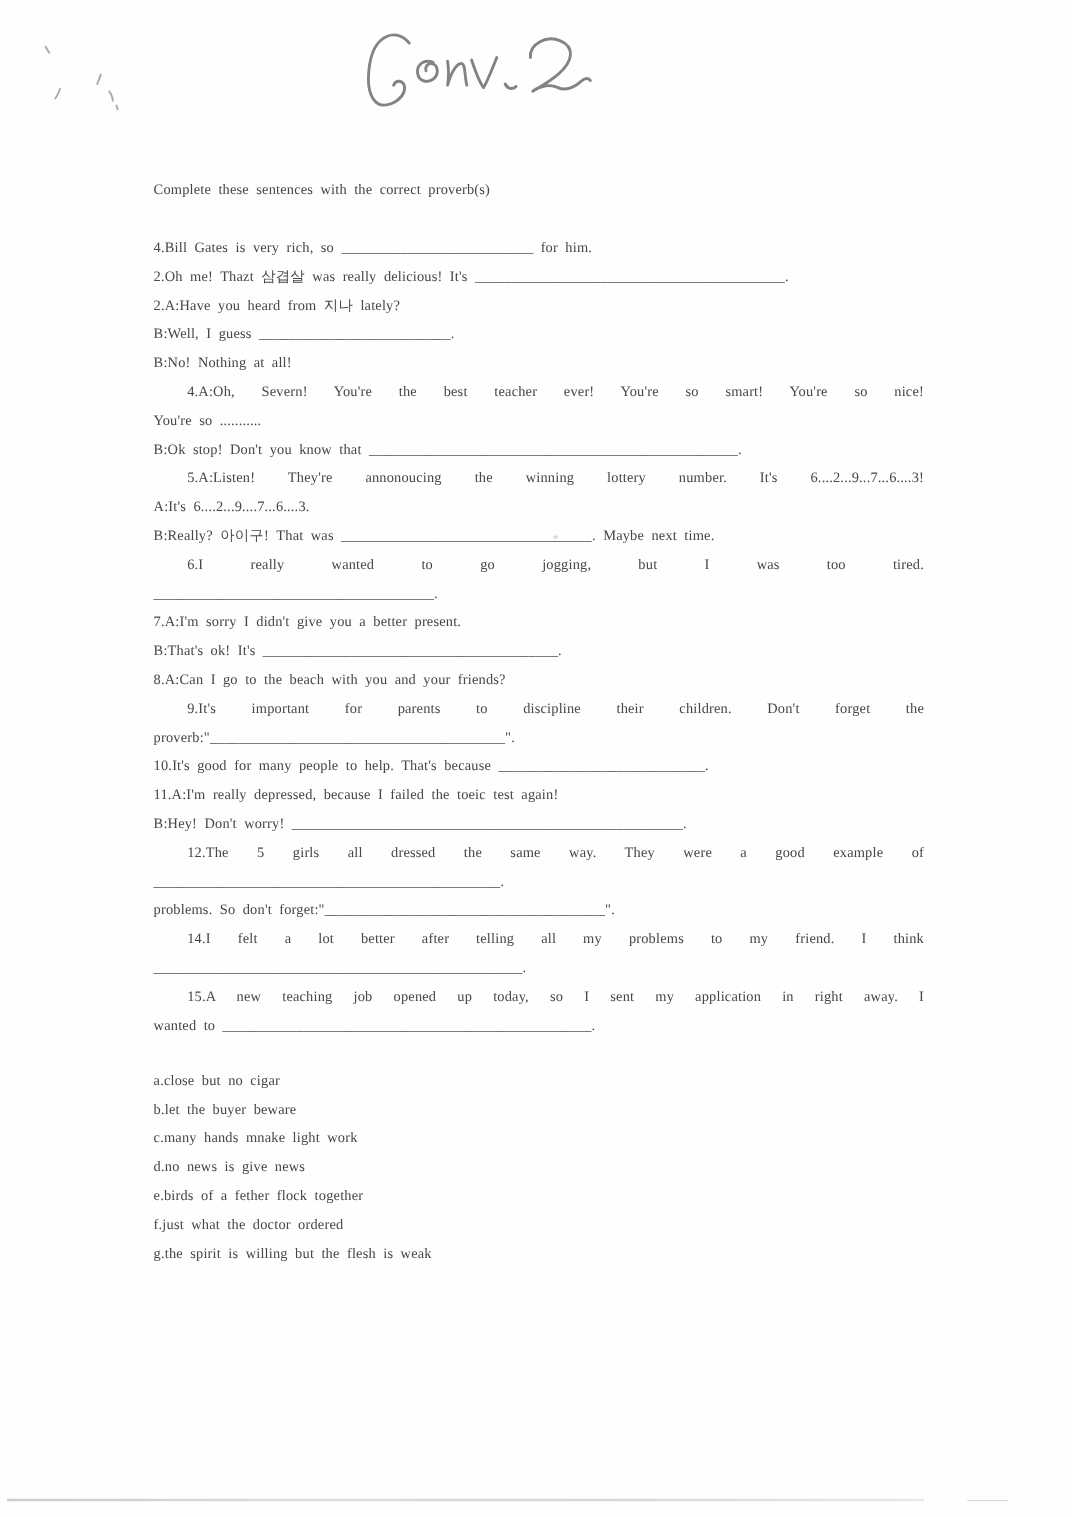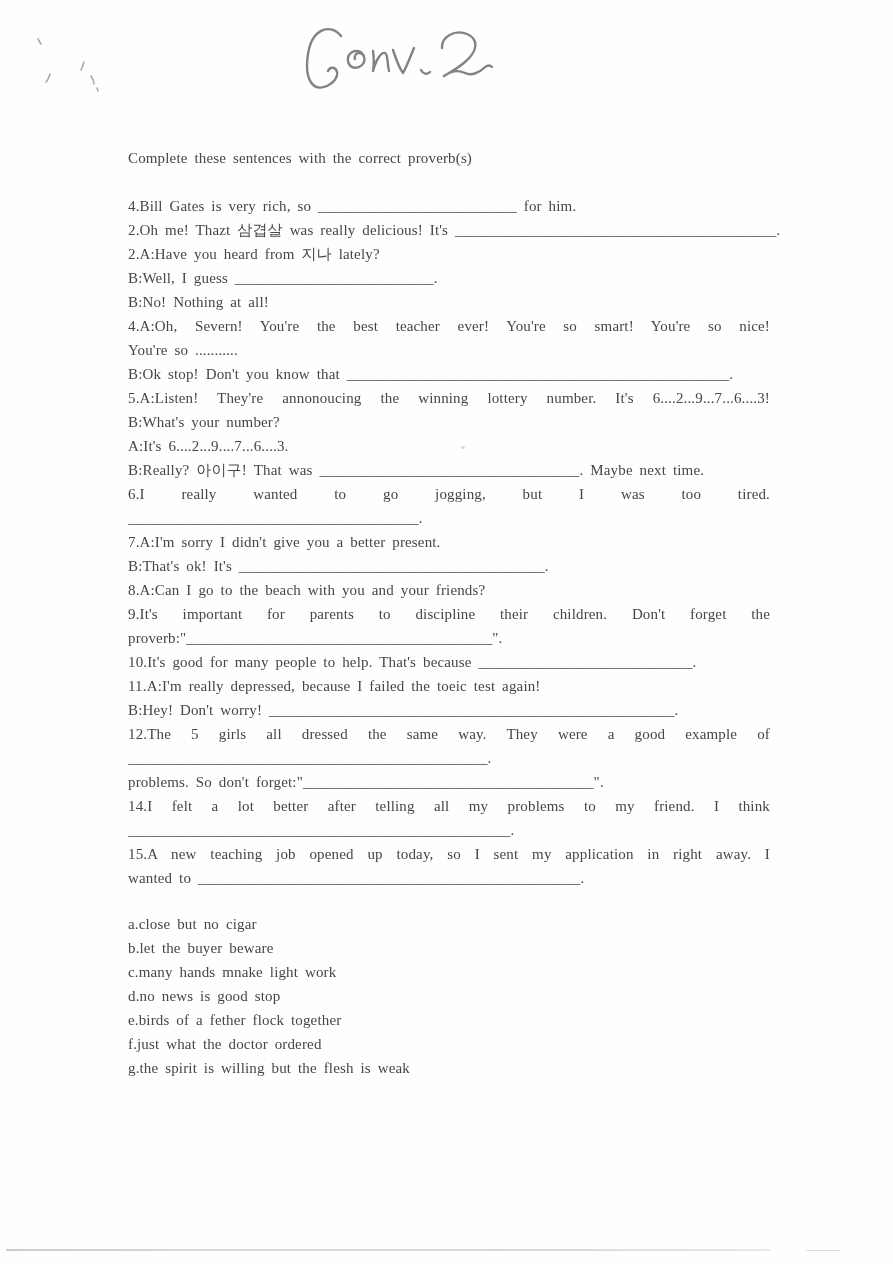--- a/index.html
+++ b/index.html
@@ -12,32 +12,33 @@
     font-family: "Liberation Serif", "DejaVu Serif", serif;
     color: #464646;
   }
   .content {
     position: absolute;
     left: 128px;
     top: 146px;
     width: 642px;
   }
   .line {
-    font-size: 15px;
+    font-size: 12px;
     line-height: 24px;
     height: 24px;
     letter-spacing: 0.15px;
     word-spacing: 3px;
     white-space: nowrap;
   }
   .line.j {
     text-align: justify;
     text-align-last: justify;
     word-spacing: normal;
     white-space: normal;
+    margin-left: 28px;
   }
   .spacer-lg { height: 24px; }
   .spacer-md { height: 22px; }
   .title-svg {
     position: absolute;
     left: 293px;
     top: 20px;
     width: 210px;
     height: 84px;
   }
@@ -106,21 +107,20 @@
 
     <div class="line">4.Bill Gates is very rich, so __________________________ for him.</div>
     <div class="line">2.Oh me! Thazt 삼겹살 was really delicious! It's __________________________________________.</div>
     <div class="line">2.A:Have you heard from 지나 lately?</div>
     <div class="line">B:Well, I guess __________________________.</div>
     <div class="line">B:No! Nothing at all!</div>
     <div class="line j">4.A:Oh, Severn! You're the best teacher ever! You're so smart! You're so nice!</div>
     <div class="line">You're so ...........</div>
     <div class="line">B:Ok stop! Don't you know that __________________________________________________.</div>
     <div class="line j">5.A:Listen! They're annonoucing the winning lottery number. It's 6....2...9...7...6....3!</div>
-    <div class="line">B:What's your number?</div>
     <div class="line">A:It's 6....2...9....7...6....3.</div>
     <div class="line">B:Really? 아이구! That was __________________________________. Maybe next time.</div>
     <div class="line j">6.I really wanted to go jogging, but I was too tired.</div>
     <div class="line">______________________________________.</div>
     <div class="line">7.A:I'm sorry I didn't give you a better present.</div>
     <div class="line">B:That's ok! It's ________________________________________.</div>
     <div class="line">8.A:Can I go to the beach with you and your friends?</div>
     <div class="line j">9.It's important for parents to discipline their children. Don't forget the</div>
     <div class="line">proverb:"________________________________________".</div>
     <div class="line">10.It's good for many people to help. That's because ____________________________.</div>
@@ -132,21 +132,21 @@
     <div class="line j">14.I felt a lot better after telling all my problems to my friend. I think</div>
     <div class="line">__________________________________________________.</div>
     <div class="line j">15.A new teaching job opened up today, so I sent my application in right away. I</div>
     <div class="line">wanted to __________________________________________________.</div>
 
     <div class="spacer-md"></div>
 
     <div class="line">a.close but no cigar</div>
     <div class="line">b.let the buyer beware</div>
     <div class="line">c.many hands mnake light work</div>
-    <div class="line">d.no news is good stop</div>
+    <div class="line">d.no news is give news</div>
     <div class="line">e.birds of a fether flock together</div>
     <div class="line">f.just what the doctor ordered</div>
     <div class="line">g.the spirit is willing but the flesh is weak</div>
   </div>
 
   <div class="scan-line-main"></div>
   <div class="scan-line-right"></div>
 
 </div>
 

